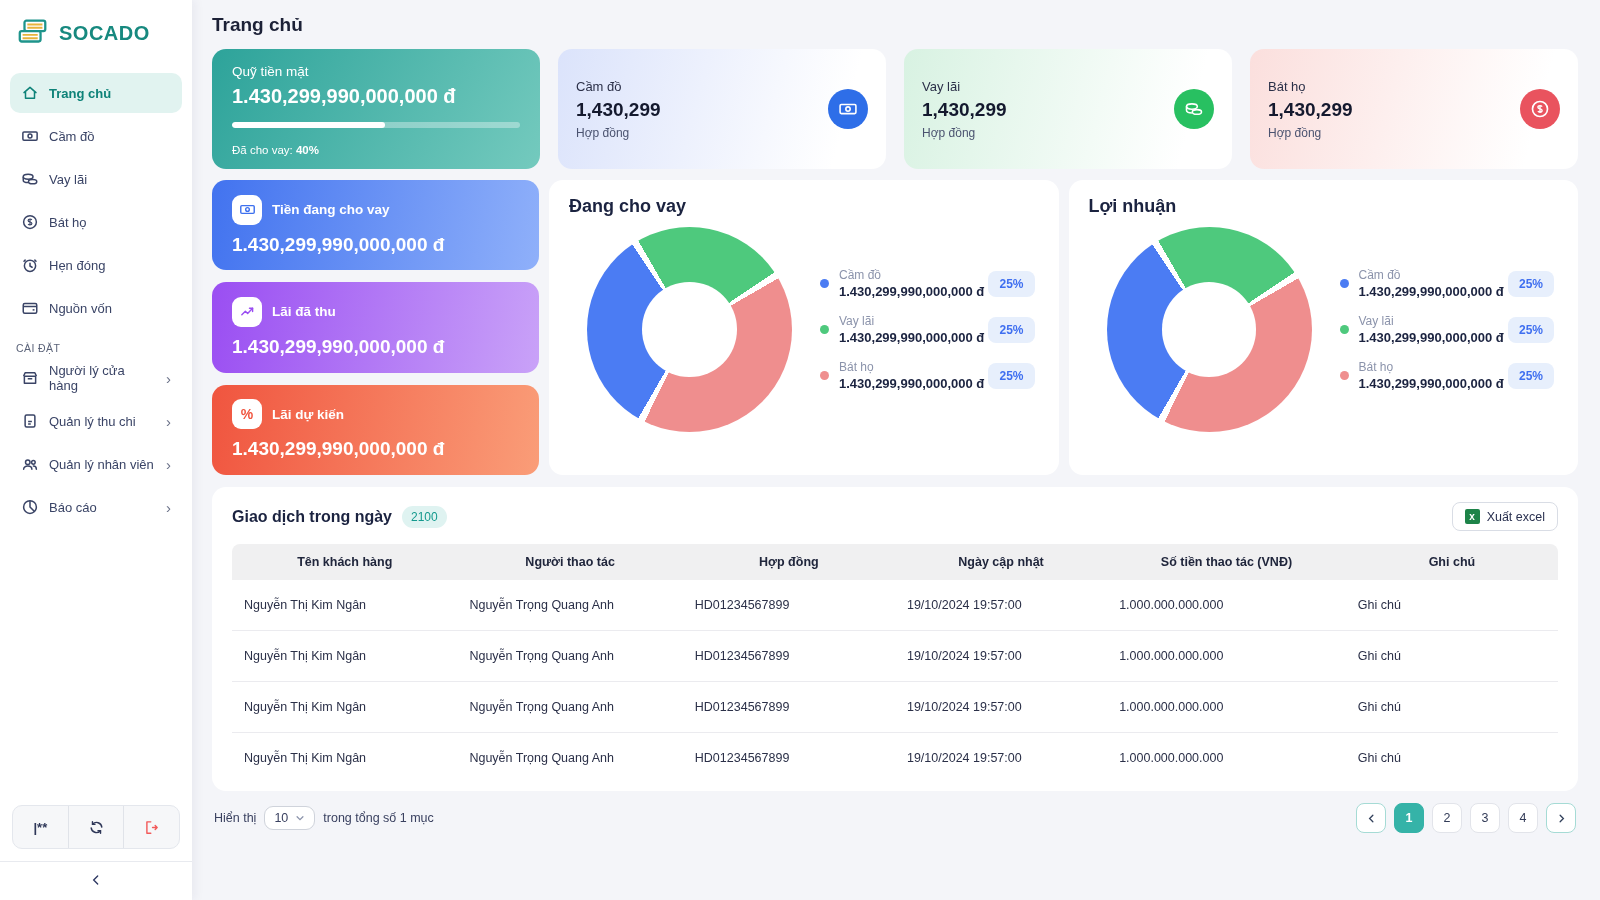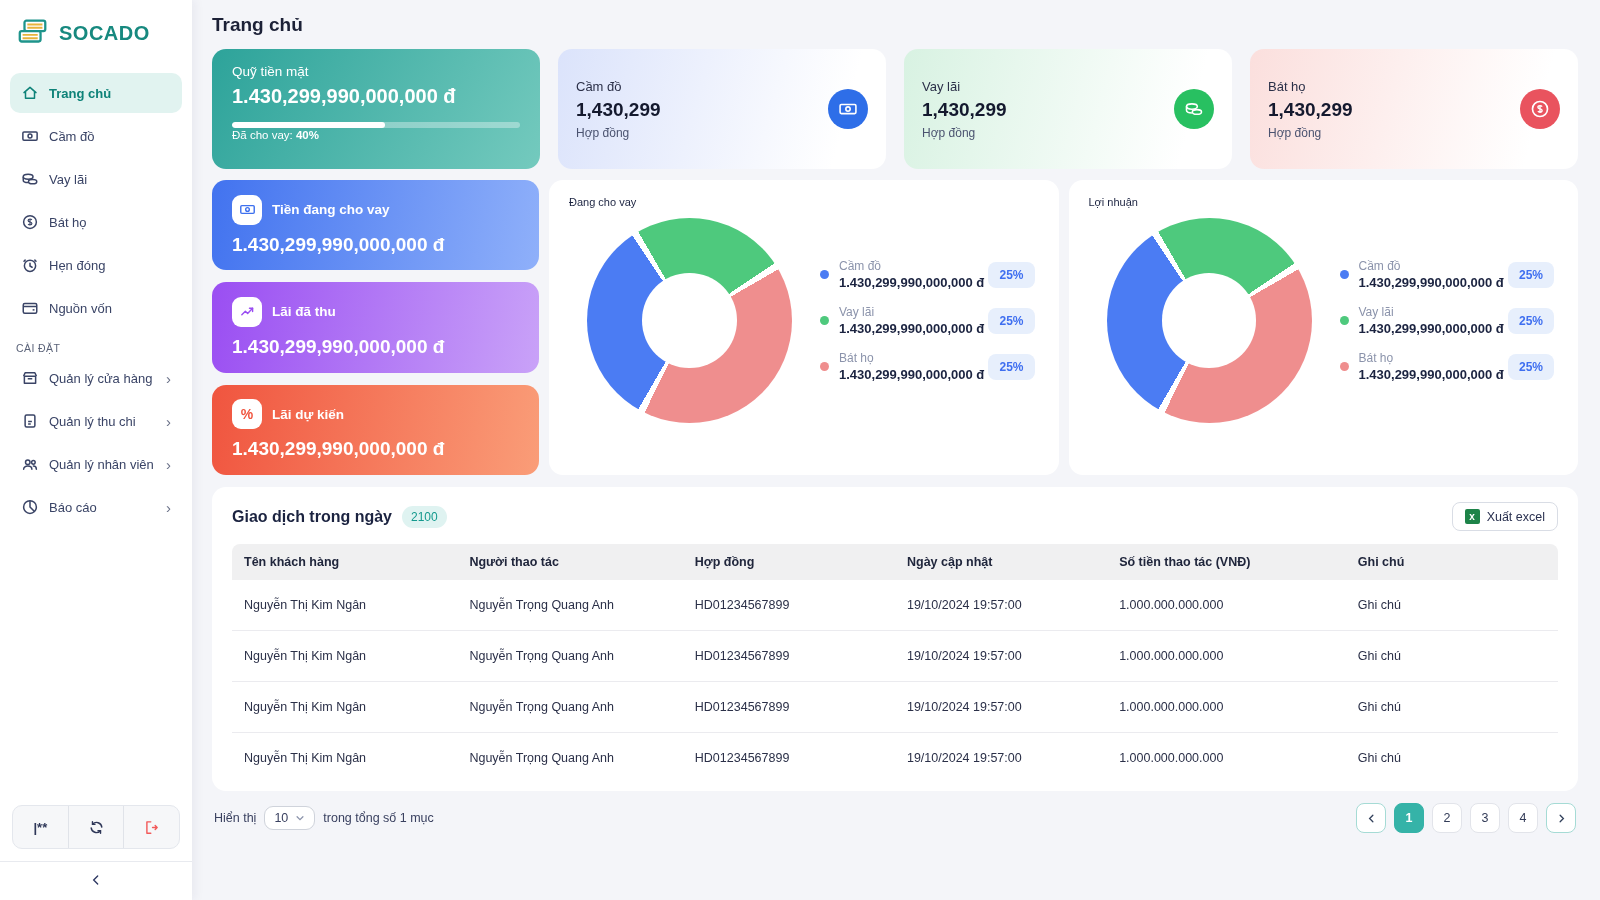--- a/index.html
+++ b/index.html
@@ -27,21 +27,21 @@
   .page-title { font-size:19px; font-weight:bold; color:#1c2137; margin-bottom:13px; }
 
   .row1 { display:grid; grid-template-columns:repeat(4,1fr); gap:18px; height:120px; margin-bottom:11px; }
   .card { border-radius:14px; }
 
   .cash-card { background:linear-gradient(120deg,#2da39a,#74cabe); color:#fff; padding:15px 20px 13px; display:flex; flex-direction:column; }
   .cash-title { font-size:13.5px; }
   .cash-value { font-size:20px; font-weight:bold; margin-top:6px; }
   .progress { height:6px; border-radius:4px; background:rgba(255,255,255,.35); margin-top:14px; overflow:hidden; }
   .progress > div { height:100%; background:#fff; border-radius:4px; }
-  .cash-sub { font-size:11.5px; margin-top:1px; }
+  .cash-sub { font-size:11.5px; margin-top:16px; }
   .cash-sub b { font-weight:bold; }
 
   .mini-card { padding:16px 18px; display:flex; align-items:center; }
   .mini-left { display:flex; flex-direction:column; gap:5px; }
   .mini-title { font-size:13px; color:#2b3048; }
   .mini-value { font-size:19px; font-weight:bold; color:#14192e; }
   .mini-unit { font-size:12px; color:#4b5370; }
   .mini-icon { margin-left:auto; width:40px; height:40px; border-radius:50%; display:flex; align-items:center; justify-content:center; }
   .mini-card.c0 { background:linear-gradient(105deg,#dbe3fb 0%,#ffffff 85%); }
   .mini-card.c1 { background:linear-gradient(105deg,#d8f2e2 0%,#ffffff 85%); }
@@ -51,40 +51,40 @@
   .stack { display:flex; flex-direction:column; gap:12px; }
   .grad-card { flex:1; border-radius:14px; color:#fff; padding:14px 20px; display:flex; flex-direction:column; justify-content:center; gap:9px; }
   .grad-card.g0 { background:linear-gradient(100deg,#4273ef,#8fb0fa); }
   .grad-card.g1 { background:linear-gradient(100deg,#9a4ef2,#c9a2f8); }
   .grad-card.g2 { background:linear-gradient(100deg,#f0553f,#fa9d78); }
   .grad-head { display:flex; align-items:center; gap:10px; font-size:13.5px; font-weight:bold; }
   .grad-icon { width:30px; height:30px; border-radius:9px; background:#fff; display:flex; align-items:center; justify-content:center; font-weight:bold; }
   .grad-value { font-size:19px; font-weight:bold; }
 
   .panel { background:#fff; border-radius:14px; padding:16px 20px; }
-  .panel-title { font-size:11px; font-weight:normal; color:#1b2340; }
+  .panel-title { font-size:18px; font-weight:bold; color:#1b2340; }
   .chart-body { display:flex; align-items:center; margin-top:10px; }
   .donut { position:relative; width:205px; height:205px; border-radius:50%; margin-left:18px; flex:0 0 auto; }
   .donut::after { content:""; position:absolute; inset:27%; background:#fff; border-radius:50%; }
   .legend { flex:1; display:flex; flex-direction:column; gap:15px; margin-left:28px; margin-right:4px; }
   .legend-row { display:flex; align-items:center; }
   .legend-dot { width:9px; height:9px; border-radius:50%; margin-right:10px; flex:0 0 auto; }
   .legend-name { font-size:12px; color:#8b93ab; }
   .legend-value { font-size:13px; font-weight:bold; color:#1b2340; margin-top:2px; }
   .pct-badge { margin-left:auto; background:#e7effc; color:#3f6ff0; font-size:12px; font-weight:bold; padding:6px 11px; border-radius:8px; }
 
   
   .table-panel { padding:15px 20px 8px; }
   .table-head-row { display:flex; align-items:center; gap:10px; margin-bottom:13px; }
   .table-title { font-size:16px; font-weight:bold; color:#1b2340; }
   .count-badge { background:#dff3f1; color:#149a8e; font-size:12px; padding:4px 9px; border-radius:11px; }
   .excel-btn { margin-left:auto; display:flex; align-items:center; gap:7px; border:1px solid #d9dde5; background:#fff; border-radius:8px; padding:6px 12px; font-size:12.5px; color:#2a3150; cursor:pointer; font-family:inherit; }
   .xl-icon { width:15px; height:15px; background:#1d8348; border-radius:2px; color:#fff; font-size:10px; font-weight:bold; display:flex; align-items:center; justify-content:center; }
   table { width:100%; border-collapse:collapse; }
-  thead th { background:#f0f0f1; font-size:12.5px; font-weight:bold; color:#20263c; text-align:left; padding:11px 12px; }
+  thead th { background:#f0f0f1; font-size:12.5px; font-weight:bold; color:#20263c; text-align:center; padding:11px 12px; }
   thead th:first-child { border-radius:8px 0 0 0; }
   thead th:last-child { border-radius:0 8px 0 0; }
   tbody td { font-size:12.5px; color:#2b3048; padding:18px 12px; border-bottom:1px solid #ebebef; }
   tbody tr:last-child td { border-bottom:none; }
 
   .footer-row { display:flex; align-items:center; margin:12px 2px 0; font-size:12.5px; color:#3a4160; }
   .pp-select { display:inline-flex; align-items:center; gap:7px; border:1px solid #cfd3db; border-radius:9px; padding:4px 9px; margin:0 8px; cursor:pointer; background:#fff; color:#3a4160; }
   .pager { margin-left:auto; display:flex; gap:8px; }
   .page-btn { min-width:30px; height:30px; border-radius:8px; border:1px solid #e2e4ea; background:#fff; display:flex; align-items:center; justify-content:center; font-size:12.5px; color:#333c58; cursor:pointer; font-family:inherit; }
   .page-btn.nav-arrow { border-color:#a5dbd5; }
@@ -174,21 +174,21 @@
     <div class="section-label">CÀI ĐẶT</div>
 
     <div class="nav-item">
       <span>
           <svg class="ic" width="18" height="18" viewBox="0 0 24 24" fill="none" stroke="currentColor" stroke-width="2" stroke-linejoin="round">
             <path d="M4.5 9.5h15V19h-15z"></path>
             <path d="M3.5 9.5 5.5 5h13l2 4.5"></path>
             <path d="M9 13h6"></path>
           </svg>
         </span>
-      <span>Quản lý cửa hàng</span>
+      <span>Người lý cửa hàng</span>
       <span class="chev">›</span>
     </div>
     <div class="nav-item">
       <span>
           <svg class="ic" width="18" height="18" viewBox="0 0 24 24" fill="none" stroke="currentColor" stroke-width="2">
             <rect x="5.5" y="4" width="13" height="16" rx="2"></rect>
             <path d="M9.5 12.5h5M9.5 16h3.5"></path>
           </svg>
         </span>
       <span>Quản lý thu chi</span>

